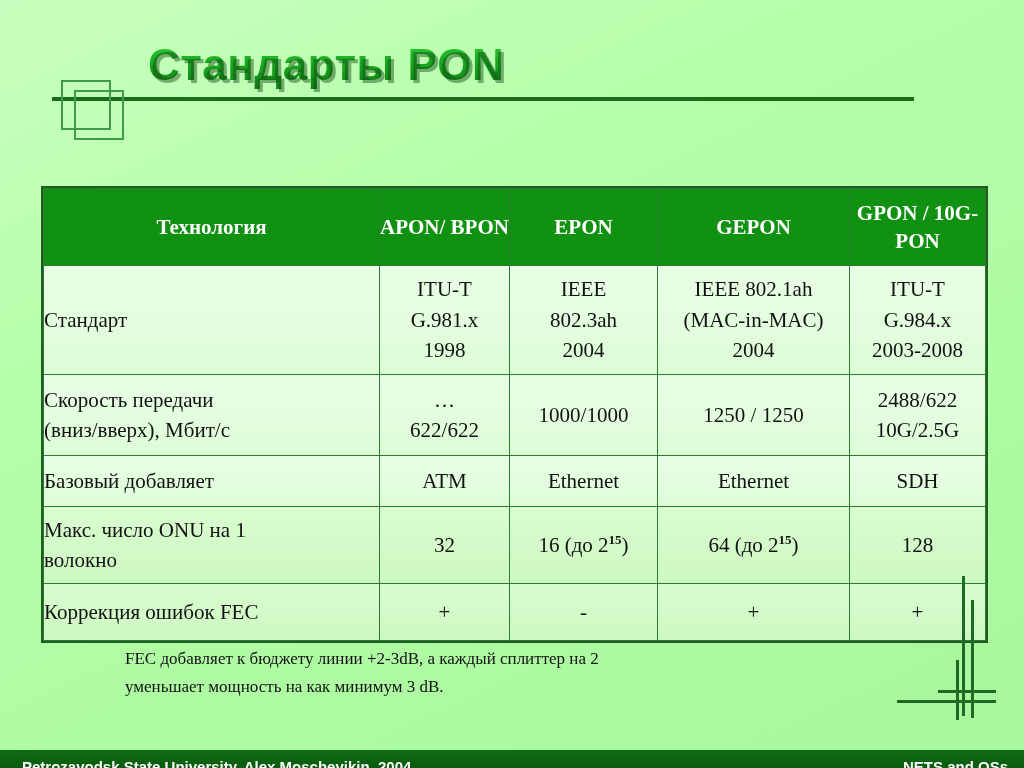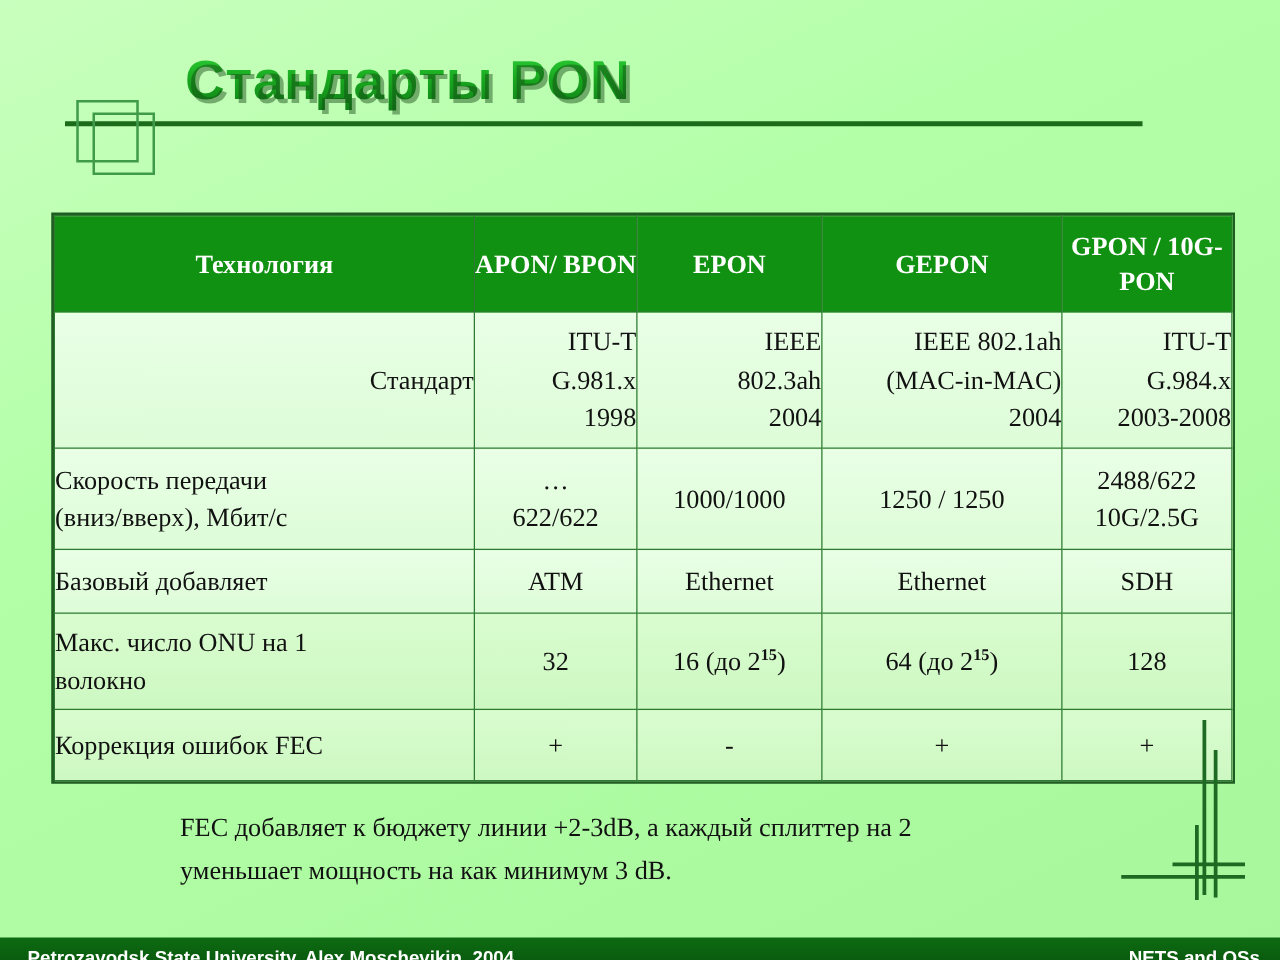--- a/index.html
+++ b/index.html
@@ -92,21 +92,21 @@
   #deco-v1 { left: 962px; top: 576px; height: 140px; }
   #deco-v2 { left: 971px; top: 600px; height: 118px; }
   #deco-v3 { left: 956px; top: 660px; height: 60px; }
   #deco-h1 { left: 938px; top: 690px; width: 58px; }
   #deco-h2 { left: 897px; top: 700px; width: 99px; }
 
   
   #pon-table {
     position: absolute;
     left: 43px;
-    top: 172px;
+    top: 188px;
     width: 942px;
     border-collapse: collapse;
     table-layout: fixed;
     box-shadow: 0 0 0 2px #1e5c22;
   }
   #pon-table col.c-tech  { width: 336px; }
   #pon-table col.c-apon  { width: 130px; }
   #pon-table col.c-epon  { width: 148px; }
   #pon-table col.c-gepon { width: 192px; }
   #pon-table col.c-gpon  { width: 136px; }
@@ -140,37 +140,37 @@
   }
   tbody tr.r-onu td,
   tbody tr.r-fec td {
     background: linear-gradient(180deg, #d9fccf 0%, #cdf8c2 100%);
   }
   tbody td.label {
     text-align: left;
     padding-left: 12px;
     padding-right: 6px;
   }
-  tr.r-standard td { height: 108px; text-align: right; }
+  tr.r-standard td { height: 108px; }
   tr.r-speed td    { height: 80px; }
   tr.r-proto td    { height: 50px; }
   tr.r-onu td      { height: 76px; }
   tr.r-fec td      { height: 56px; }
 
   .cell-lines span { display: block; }
 
   sup { font-size: 0.62em; vertical-align: super; font-weight: bold; }
 
   
   #footnote {
     position: absolute;
-    left: 144px;
+    left: 125px;
     top: 645px;
     width: 760px;
-    font-size: 21px;
+    font-size: 17px;
     color: #111;
     line-height: 1.62;
   }
   #footnote span { display: block; }
 
   
   #footer-bar {
     position: absolute;
     left: 0;
     top: 750px;

